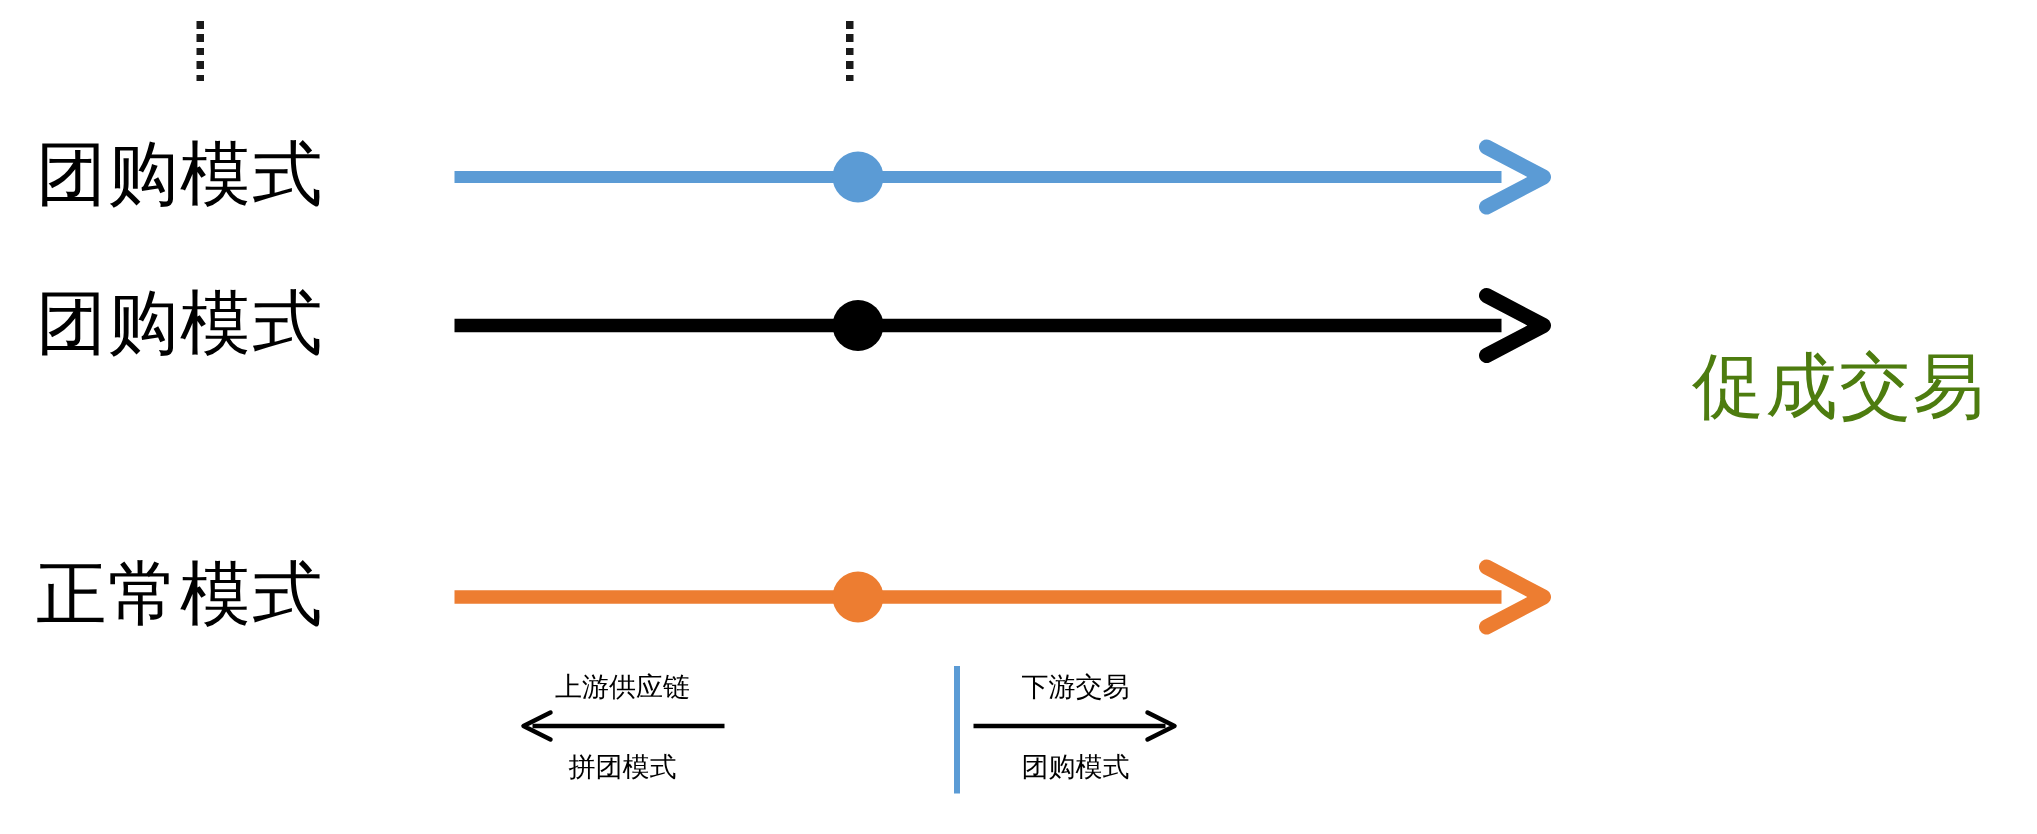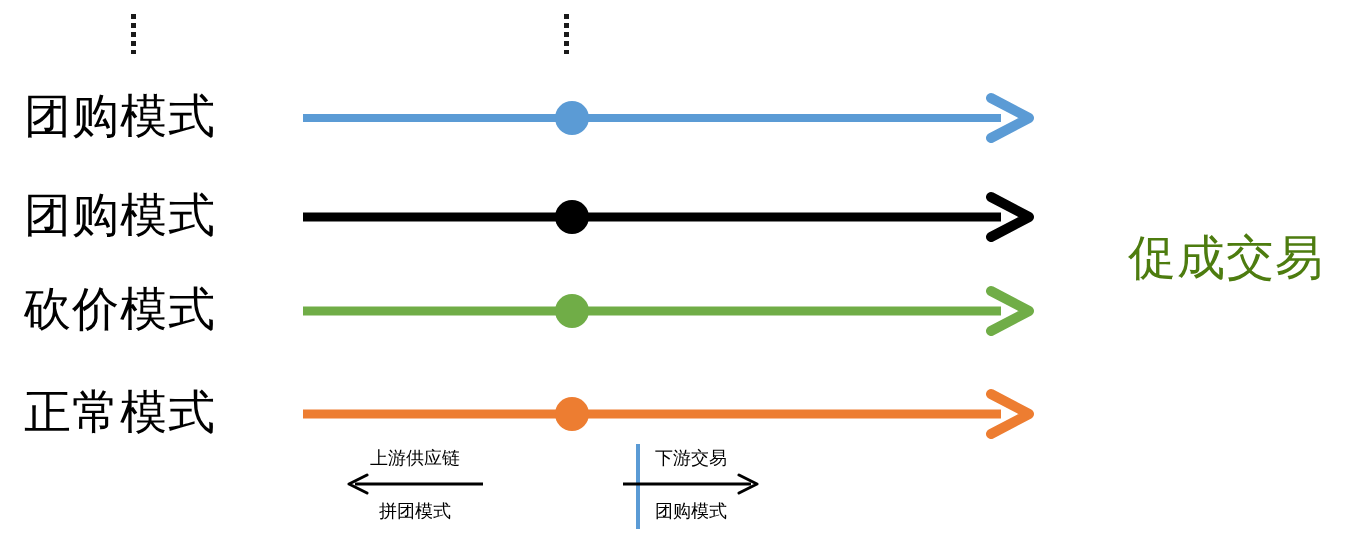--- a/index.html
+++ b/index.html
@@ -27,21 +27,21 @@
     );
   }
   .guide-1 { left: 131px; }
   .guide-2 { left: 564px; }
 
   
   .mode-row { position: absolute; left: 0; width: 1060px; height: 64px; }
   .row-1 { top: 86px; }
   .row-2 { top: 185px; }
   .row-3 { top: 279px; }
-  .row-4 { top: 382px; padding-left: 12px; }
+  .row-4 { top: 366px; padding-left: 12px; }
 
   .mode-label {
     position: absolute;
     left: 24px;
     top: 0;
     width: 250px;
     height: 64px;
     line-height: 60px;
     font-size: 47px;
     font-weight: 500;
@@ -74,21 +74,21 @@
   
   .bottom-group {
     position: absolute;
     top: 448px;
     display: flex;
     flex-direction: column;
     align-items: center;
     width: 146px;
   }
   .bottom-left  { left: 342px; }
-  .bottom-right { left: 618px; }
+  .bottom-right { left: 644px; }
 
   .small-label {
     font-size: 18px;
     font-weight: 400;
     color: #000000;
     white-space: nowrap;
     line-height: 20px;
   }
   .bottom-arrow { display: block; width: 140px; height: 22px; margin: 5px 0 6px 0; }
 
@@ -131,28 +131,20 @@
 
   <div class="mode-row row-2">
     <div class="mode-label">团购模式</div>
     <svg class="mode-arrow" viewBox="0 0 745 60" xmlns="http://www.w3.org/2000/svg">
       <line x1="8" y1="30" x2="706" y2="30" stroke-width="9" stroke="#000000"></line>
       <polyline points="696,10 734,30 696,50" fill="none" stroke-width="10" stroke-linecap="round" stroke-linejoin="round" stroke="#000000"></polyline>
       <circle cx="277" cy="30" r="17" fill="#000000"></circle>
     </svg>
   </div>
 
-  <div class="mode-row row-3">
-    <div class="mode-label">砍价模式</div>
-    <svg class="mode-arrow" viewBox="0 0 745 60" xmlns="http://www.w3.org/2000/svg">
-      <line x1="8" y1="30" x2="706" y2="30" stroke-width="9" stroke="#70AD47"></line>
-      <polyline points="696,10 734,30 696,50" fill="none" stroke-width="10" stroke-linecap="round" stroke-linejoin="round" stroke="#70AD47"></polyline>
-      <circle cx="277" cy="30" r="17" fill="#70AD47"></circle>
-    </svg>
-  </div>
 
   <div class="mode-row row-4">
     <div class="mode-label">正常模式</div>
     <svg class="mode-arrow" viewBox="0 0 745 60" xmlns="http://www.w3.org/2000/svg">
       <line x1="8" y1="30" x2="706" y2="30" stroke-width="9" stroke="#ED7D31"></line>
       <polyline points="696,10 734,30 696,50" fill="none" stroke-width="10" stroke-linecap="round" stroke-linejoin="round" stroke="#ED7D31"></polyline>
       <circle cx="277" cy="30" r="17" fill="#ED7D31"></circle>
     </svg>
   </div>
 

